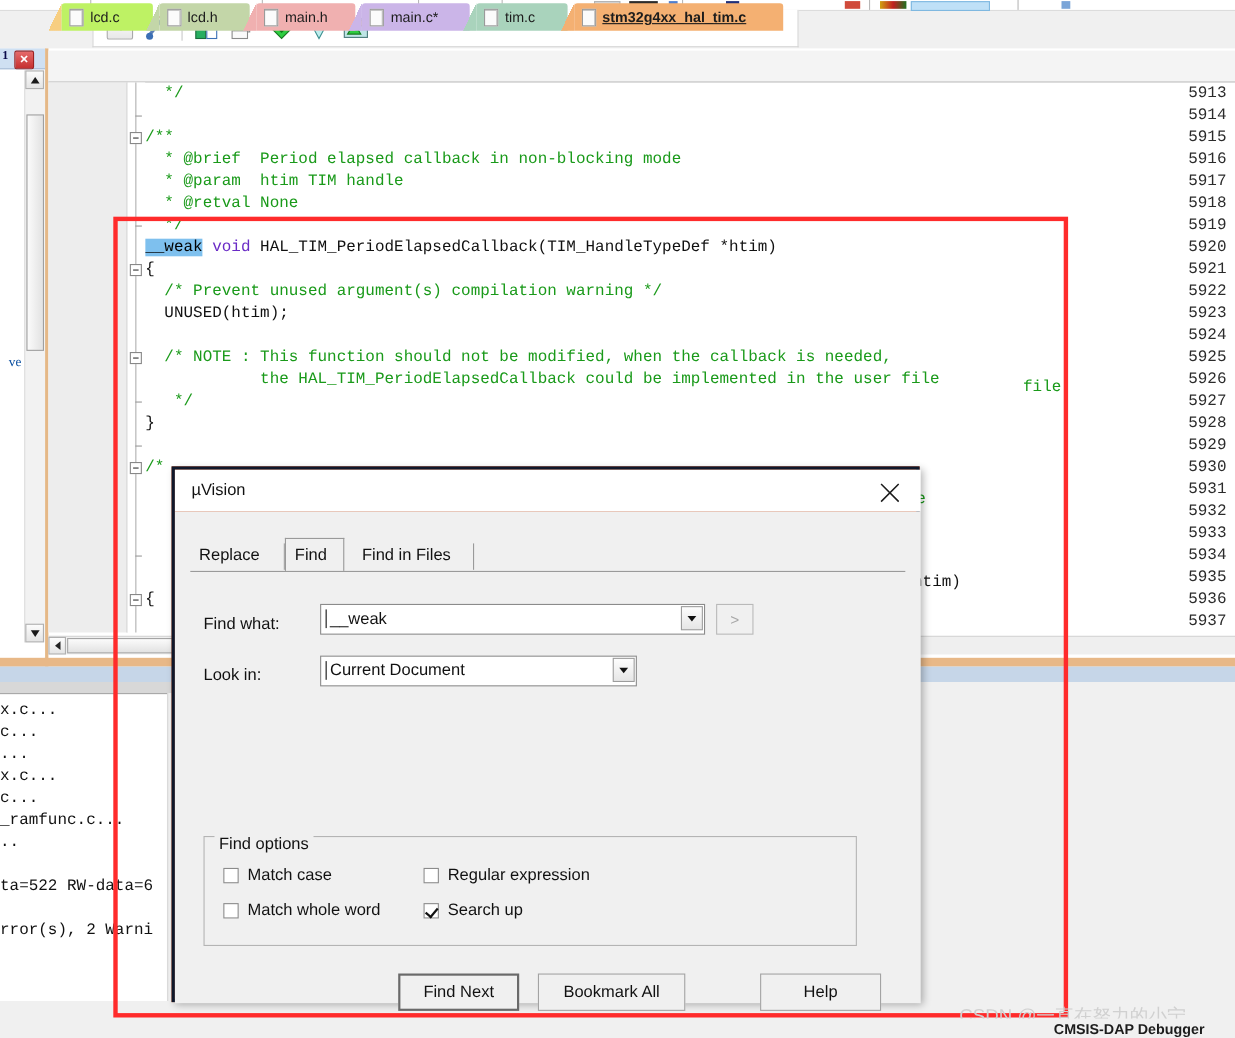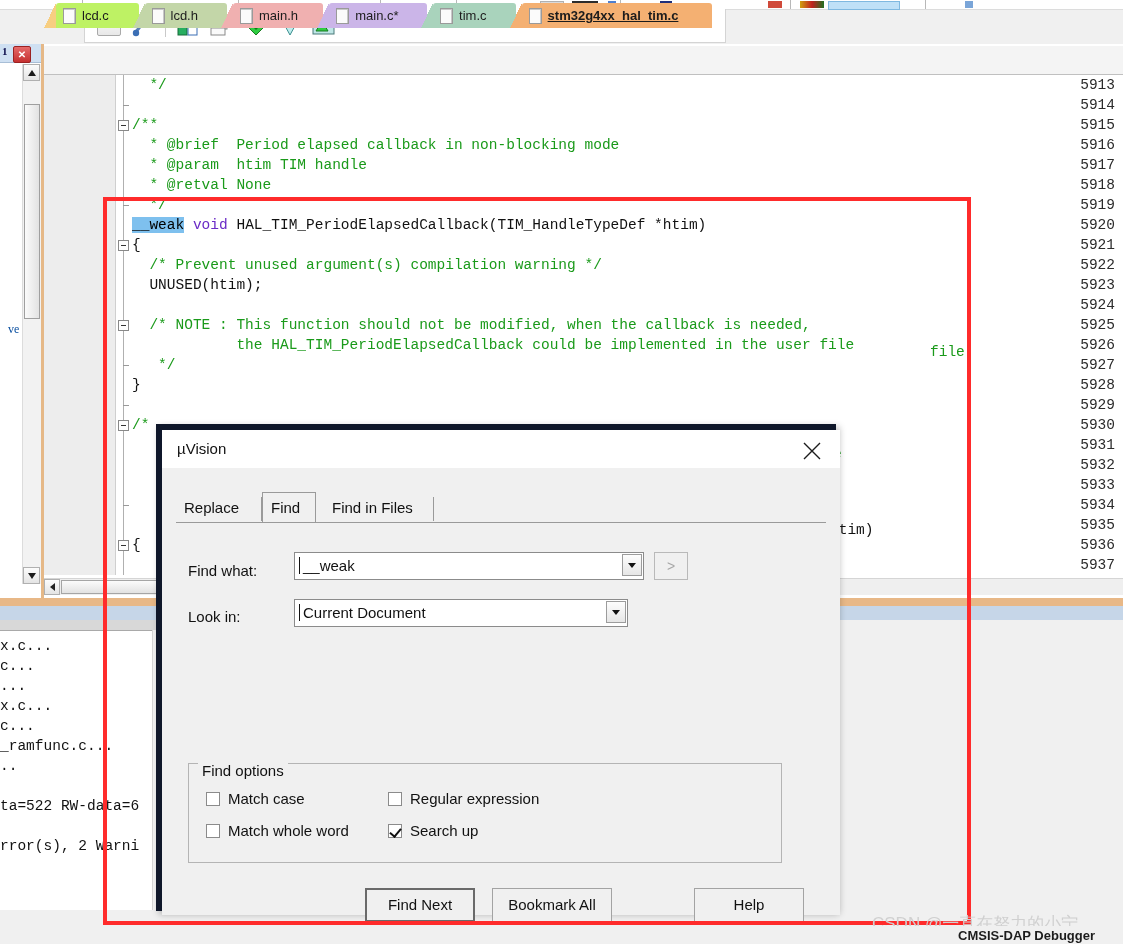--- a/index.html
+++ b/index.html
@@ -217,21 +217,21 @@
   }
   .bo-scroll {
     position: absolute; left: 152px; top: 630px; width: 16px; height: 280px;
     background: #f3f3f3; border-left: 1px solid #d6d6d6;
   }
 
   
   .dialog {
     position: absolute; left: 156px; top: 424px; width: 680px; height: 487px;
     background: #c2410c;
-    border: 6px solid #0f172a;
+    border: 3px solid #0f172a;
     box-shadow: 3px 3px 7px rgba(0,0,0,0.30);
     box-sizing: border-box;
   }
   .dlg-title {
     position: absolute; left: 0; top: 0; width: 678px; height: 38px;
     background: #ffffff;
   }
   .dlg-title-text {
     position: absolute; left: 15px; top: 10px;
     font: 15px "Liberation Sans", sans-serif; color: #111;
@@ -572,21 +572,21 @@
 
       <div class="fld-label" style="left:26px;top:94px">Find what:</div>
       <div class="combo" style="left:132px;top:84px;width:350px;height:28px">
         <div class="combo-caret-cursor"></div>
         <div class="combo-text" style="left:8px" title="">__weak</div>
         <div class="combo-arrow"></div>
       </div>
       <div class="btn-sm" style="left:492px;top:84px">&gt;</div>
 
       <div class="fld-label" style="left:26px;top:140px">Look in:</div>
-      <div class="combo" style="left:132px;top:131px;width:334px;height:28px">
+      <div class="combo" style="left:132px;top:131px;width:288px;height:28px">
         <div class="combo-caret-cursor"></div>
         <div class="combo-text" style="left:8px">Current Document</div>
         <div class="combo-arrow"></div>
       </div>
 
       <div class="groupbox"></div>
       <div class="group-label">Find options</div>
 
       <div class="chk-row" style="left:44px;top:322px">
         <span class="chkbox"></span>
@@ -599,21 +599,21 @@
       <div class="chk-row" style="left:44px;top:354px">
         <span class="chkbox"></span>
         <span class="chk-label">Match whole word</span>
       </div>
       <div class="chk-row" style="left:226px;top:354px">
         <span class="chkbox on"></span>
         <span class="chk-label">Search up</span>
       </div>
 
       <div class="btn default" style="left:203px;top:420px;width:110px">Find Next</div>
-      <div class="btn" style="left:330px;top:420px;width:120px">Bookmark All</div>
+      <div class="btn" style="left:330px;top:420px;width:134px">Bookmark All</div>
       <div class="btn" style="left:532px;top:420px;width:110px">Help</div>
     </div>
   </div>
 
   <div class="annot"></div>
 
   <div class="watermark">CSDN @一直在努力的小宁</div>
   <div class="statusbar"></div>
   <div class="status-text">CMSIS-DAP Debugger</div>
 

